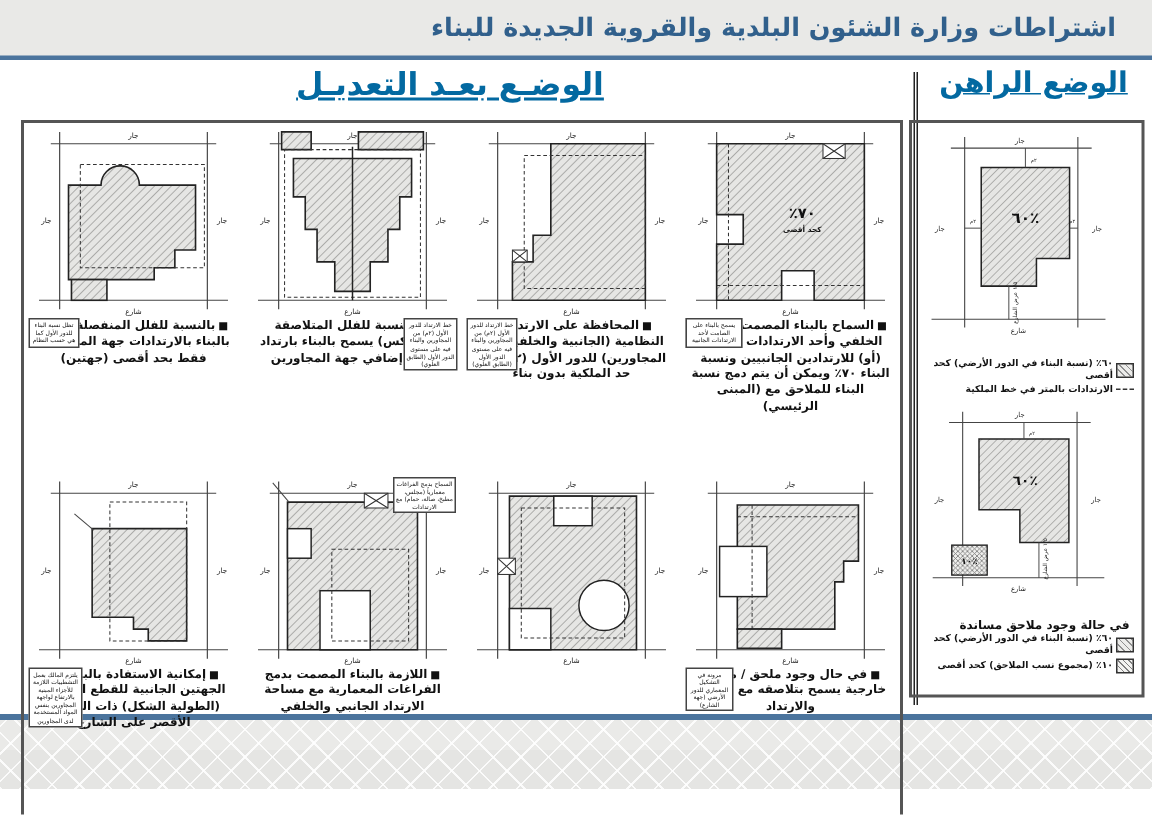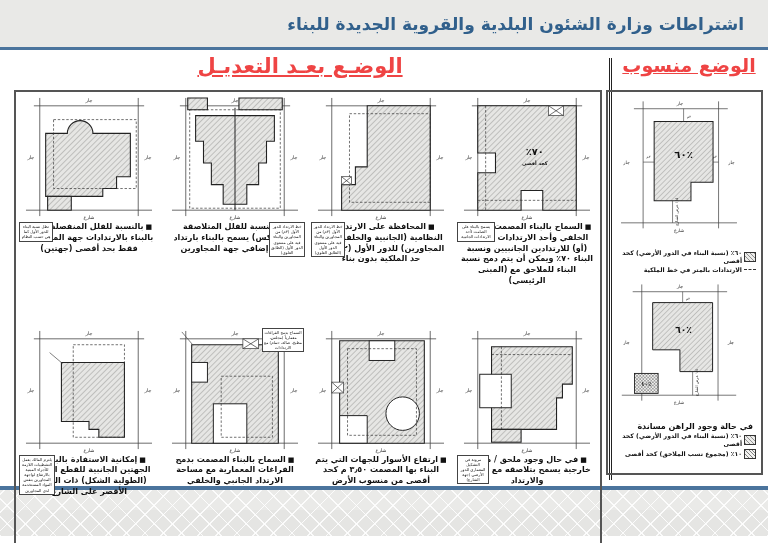--- a/index.html
+++ b/index.html
@@ -1,29 +1,29 @@
 <!DOCTYPE html>
 <html lang="ar"><head>
 <meta charset="utf-8">
 <style>
   html,body{margin:0;padding:0;}
   body{width:768px;height:543px;overflow:hidden;background:#fff;
        font-family:"DejaVu Sans",sans-serif;position:relative;}
 
   
-  .header{height:50px;background:#e9e9e7;box-sizing:border-box;
+  .header{height:40px;background:#e9e9e7;box-sizing:border-box;
           border-bottom:3px solid #4b749d;display:flex;align-items:center;
           justify-content:flex-end;padding:0 24px;}
   .header-title{direction:rtl;color:#31608c;font-weight:bold;font-size:17px;}
 
   
   .main{position:relative;height:436px;background:#fff;}
   .sec-sep{position:absolute;right:156px;top:8px;bottom:6px;
            border-right:3px double #222;}
-  .sec-title{position:absolute;top:4px;font-weight:bold;color:#ef4444;
+  .sec-title{position:absolute;top:4px;font-weight:bold;color:#0369a1;
              text-decoration:underline;direction:rtl;text-align:center;}
   .t-current{right:6px;width:146px;font-size:19px;}
   .t-modified{left:0;width:600px;font-size:21px;letter-spacing:1px;}
 
   
   .panel-current{position:absolute;right:5px;top:40px;width:157px;height:385px;
                  border:2px solid #555;box-sizing:border-box;padding:2px 1px;}
   .rblock{padding:0 1px;}
   .rblock + .rblock{margin-top:6px;}
   .rlegend{direction:rtl;font-size:6.2px;font-weight:bold;color:#111;}
@@ -87,21 +87,21 @@
     </pattern>
   </defs>
 </svg>
 
 <div class="header">
   <div class="header-title">اشتراطات وزارة الشئون البلدية والقروية الجديدة للبناء</div>
 </div>
 
 <div class="main">
 
-  <div class="sec-title t-current">الوضع منسوب</div>
+  <div class="sec-title t-current">الوضع الراهن</div>
   <div class="sec-title t-modified">الوضـع بعـد التعديـل</div>
   <div class="sec-sep"></div>
 
   <div class="panel-current">
 
     <div class="rblock">
       <svg width="138" height="150" viewBox="0 0 138 163">
         <g class="fr">
           <line x1="20" y1="16" x2="122" y2="16"></line>
           <line x1="6" y1="140" x2="132" y2="140"></line>
@@ -149,21 +149,21 @@
         <line class="thin" x1="84" y1="102" x2="84" y2="128"></line>
         <text class="lbl" x="70" y="10">جار</text>
         <text class="lbl" x="11" y="72">جار</text>
         <text class="lbl" x="126" y="72">جار</text>
         <text class="lbl" x="69" y="138">شارع</text>
         <text class="tick" x="79" y="23">٢م</text>
         <text class="pct" x="74" y="60" font-size="10">٦٠٪</text>
         <text class="pct" x="33" y="118" font-size="6.5">١٠٪</text>
         <text class="dim" transform="rotate(-90 90 114)" x="90" y="114">١/٥ عرض الشارع</text>
       </svg>
-      <div class="rtitle">في حالة وجود الراهن مساندة</div>
+      <div class="rtitle">في حالة وجود ملاحق مساندة</div>
       <div class="rlegend">
         <div class="lg-row">
           <span class="sw sw-hatch"></span>
           <span>٦٠٪ (نسبة البناء في الدور الأرضي) كحد أقصى</span>
         </div>
         <div class="lg-row">
           <span class="sw sw-cross"></span>
           <span>١٠٪ (مجموع نسب الملاحق) كحد أقصى</span>
         </div>
       </div>
@@ -308,21 +308,20 @@
             <path class="cut" d="M28 90H56V118H28Z"></path>
             <rect class="dsh" x="36" y="22" width="70" height="88"></rect>
             <rect class="xbx" x="20" y="56" width="12" height="11"></rect>
             <path class="xln" d="M20 56l12 11M32 56l-12 11"></path>
             <text class="lbl" x="70" y="8">جار</text>
             <text class="lbl" x="11" y="66">جار</text>
             <text class="lbl" x="130" y="66">جار</text>
             <text class="lbl" x="70" y="127">شارع</text>
           </svg>
         </div>
-        <div class="cap"><span class="blt">■</span><span>ارتفاع الأسوار للجهات التي يتم البناء بها المصمت ٣٫٥٠ م كحد أقصى من منسوب الأرض</span></div>
       </div>
 
       <div class="cell">
         <div class="fig">
           <svg class="diag" viewBox="0 0 140 130">
             <g class="fr">
               <line x1="14" y1="12" x2="126" y2="12"></line>
                 <line x1="6" y1="118" x2="134" y2="118"></line>
               <line x1="20" y1="4" x2="20" y2="124"></line>
                 <line x1="120" y1="4" x2="120" y2="124"></line>
@@ -334,21 +333,21 @@
             <rect class="xbx" x="78" y="12" width="16" height="10"></rect>
             <path class="xln" d="M78 12l16 10M94 12l-16 10"></path>
             <line class="thin" x1="16" y1="5" x2="27" y2="18"></line>
             <text class="lbl" x="70" y="8">جار</text>
             <text class="lbl" x="11" y="66">جار</text>
             <text class="lbl" x="130" y="66">جار</text>
             <text class="lbl" x="70" y="127">شارع</text>
           </svg>
           <div class="ann" style="right:1px;top:1px;width:38px">السماح بدمج الفراغات معمارياً (مجلس، مطبخ، صالة، حمام) مع الارتدادات</div>
         </div>
-        <div class="cap"><span class="blt">■</span><span>السماح بالبناء المصمت بدمج الفراغات المعمارية مع مساحة الارتداد الجانبي والخلفي</span></div>
+        <div class="cap"><span class="blt">■</span><span>اللازمة بالبناء المصمت بدمج الفراغات المعمارية مع مساحة الارتداد الجانبي والخلفي</span></div>
       </div>
 
       <div class="cell">
         <div class="fig">
           <svg class="diag" viewBox="0 0 140 130">
             <g class="fr">
               <line x1="14" y1="12" x2="126" y2="12"></line>
                 <line x1="6" y1="118" x2="134" y2="118"></line>
               <line x1="20" y1="4" x2="20" y2="124"></line>
                 <line x1="120" y1="4" x2="120" y2="124"></line>

